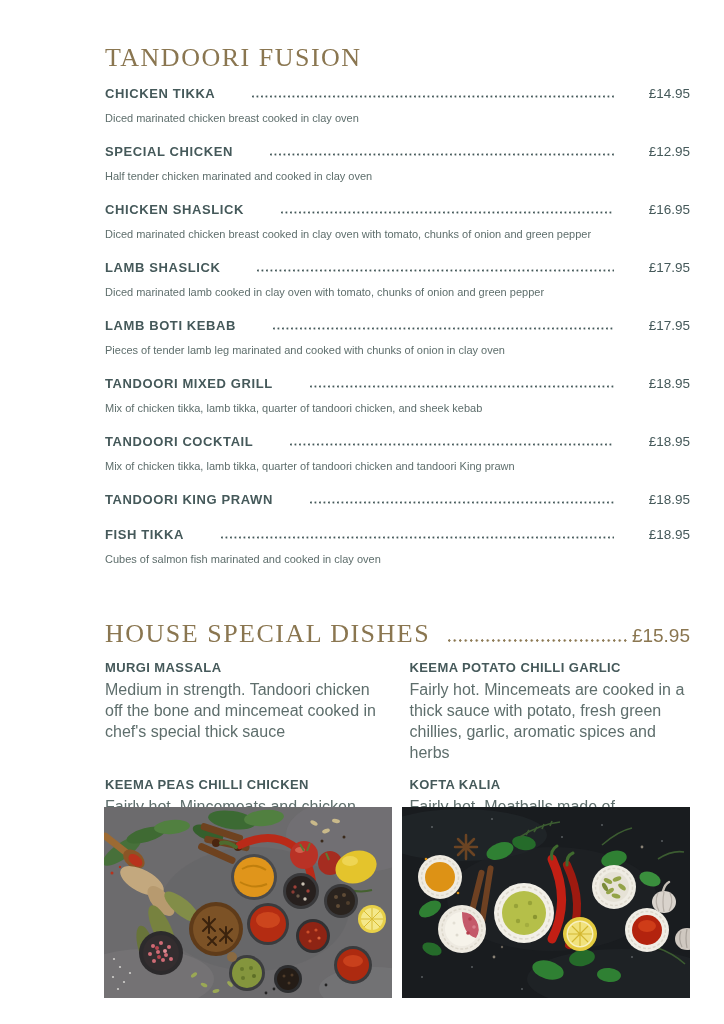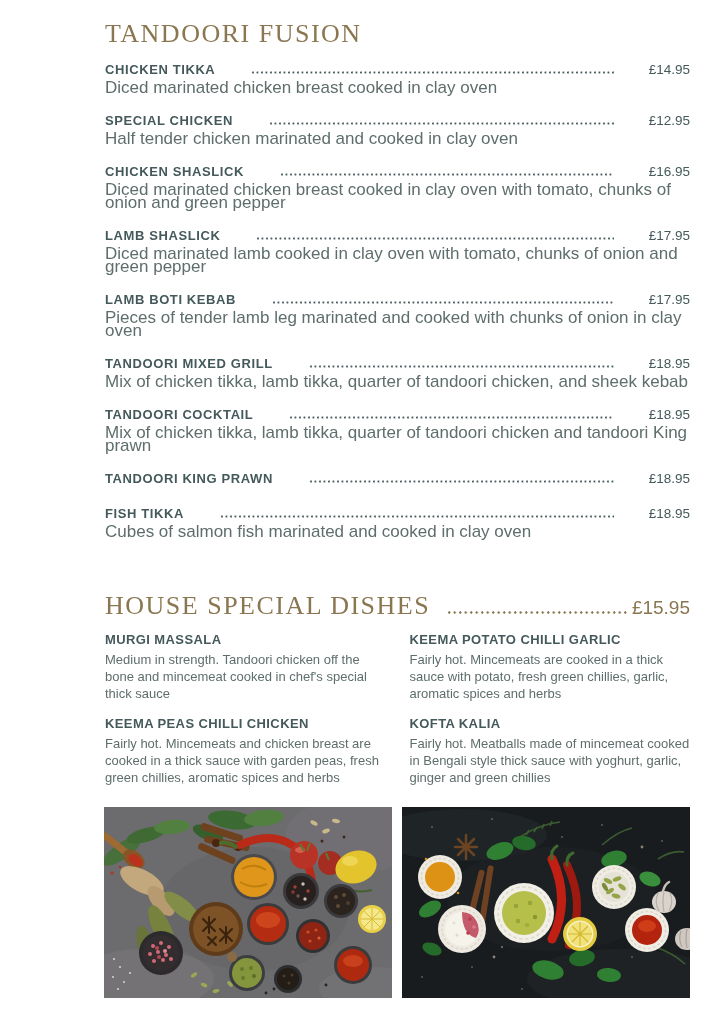--- a/index.html
+++ b/index.html
@@ -1,18 +1,18 @@
 <!DOCTYPE html>
 <html><head>
 <meta charset="utf-8">
 <style>
   html,body{margin:0;padding:0;background:#ffffff;}
   .page{
     width:724px;height:1024px;box-sizing:border-box;position:relative;overflow:hidden;
-    background:#ffffff;padding:20px 34px 0 105px;
+    background:#ffffff;padding:44px 34px 0 105px;
     font-family:"Liberation Sans",sans-serif;
     --gold:#8a7650;--slate:#45595a;--desc:#5e6e6c;
   }
   .section-title{
     font-family:"Liberation Serif","DejaVu Serif",serif;font-weight:400;
     color:var(--gold);font-size:26px;line-height:1.05;letter-spacing:1.5px;margin:0;
   }
   .intro{
     color:var(--slate);font-style:italic;font-weight:bold;font-size:12px;
     line-height:1.25;margin:7px 0 0;width:575px;
@@ -20,32 +20,32 @@
   .menu-list{margin-top:15px;}
   .menu-item{margin-bottom:19px;}
   .item-row{display:flex;align-items:baseline;gap:32px;}
   .item-name{color:var(--slate);font-weight:700;font-size:13px;letter-spacing:.6px;white-space:nowrap;line-height:16px;}
   .leader{
     flex:1;height:3px;margin:0 3px 1px 5px;align-self:baseline;
     background-image:radial-gradient(circle at 1px 1.5px,var(--slate) .9px,transparent 1.25px);
     background-size:4.5px 3px;background-repeat:repeat-x;background-position:left bottom;
   }
   .item-price{color:var(--slate);font-weight:400;font-size:13.5px;white-space:nowrap;}
-  .item-desc{color:var(--desc);font-size:17px;line-height:13px;margin-top:3px;}
+  .item-desc{color:var(--desc);font-size:11px;line-height:13px;margin-top:10px;}
 
   .house-section{margin-top:28px;}
   .house-header{display:flex;align-items:baseline;}
   .house-header .leader{
     background-image:radial-gradient(circle at 1.2px 1.5px,var(--gold) 1px,transparent 1.35px);
     background-size:5.5px 3px;margin:0 4px 4px 18px;max-width:248px;
   }
   .house-price{color:var(--gold);font-weight:400;font-size:19px;white-space:nowrap;margin-top:31px;}
   .house-grid{display:grid;grid-template-columns:1fr 1fr;column-gap:24px;row-gap:14px;margin-top:12px;}
   .house-item h3{color:var(--slate);font-weight:700;font-size:13px;letter-spacing:.4px;margin:0;line-height:16px;}
-  .house-item p{color:var(--desc);font-size:13px;line-height:1.32;margin:3px 0 0;}
+  .house-item p{color:var(--desc);font-size:16px;line-height:1.32;margin:3px 0 0;}
 
   .photos{position:absolute;left:104px;top:807px;width:586px;display:flex;gap:10px;}
   .photo{width:288px;height:191px;display:block;flex:0 0 auto;}
 </style>
 </head>
 <body>
 
 <div class="page" style="--gold: #8a7650; --slate: #45595a; --desc: #5e6e6c;">
 
   <section>

